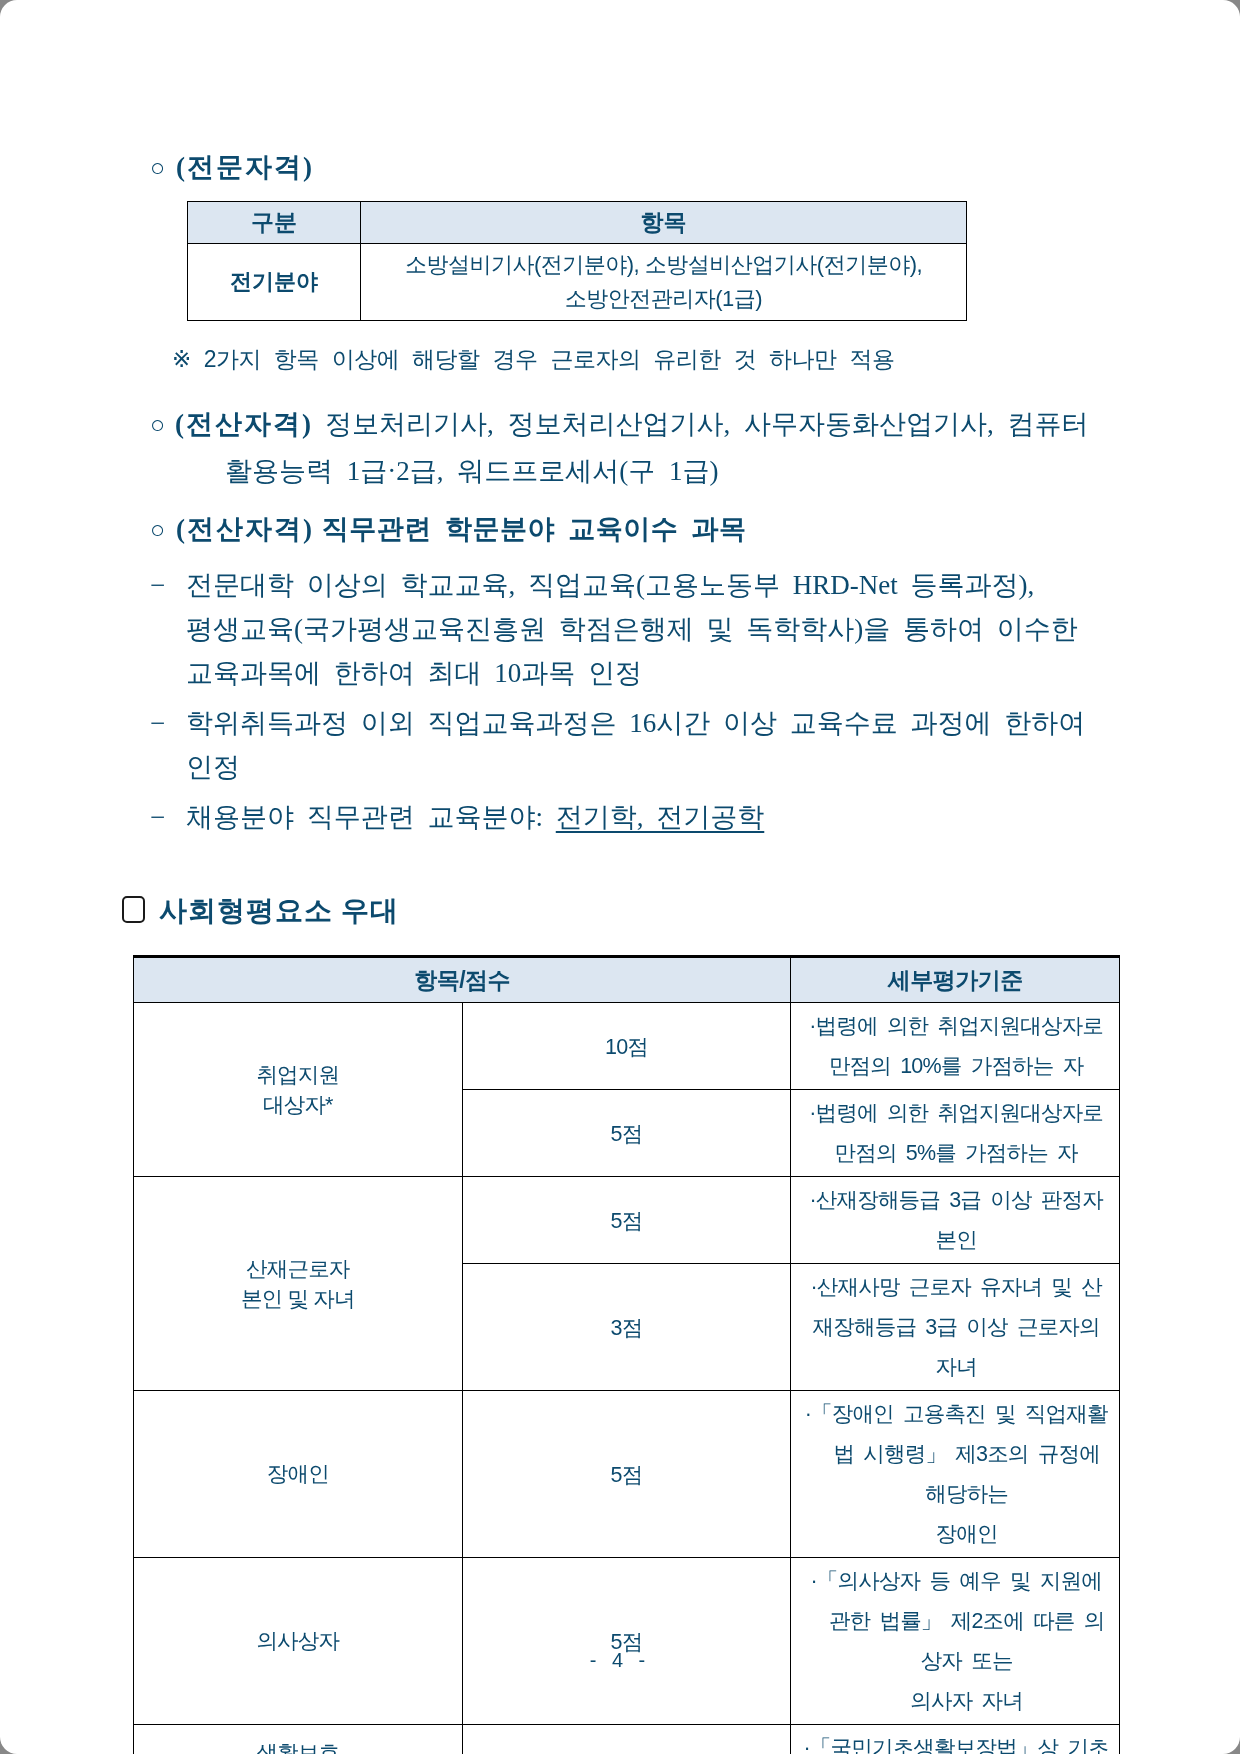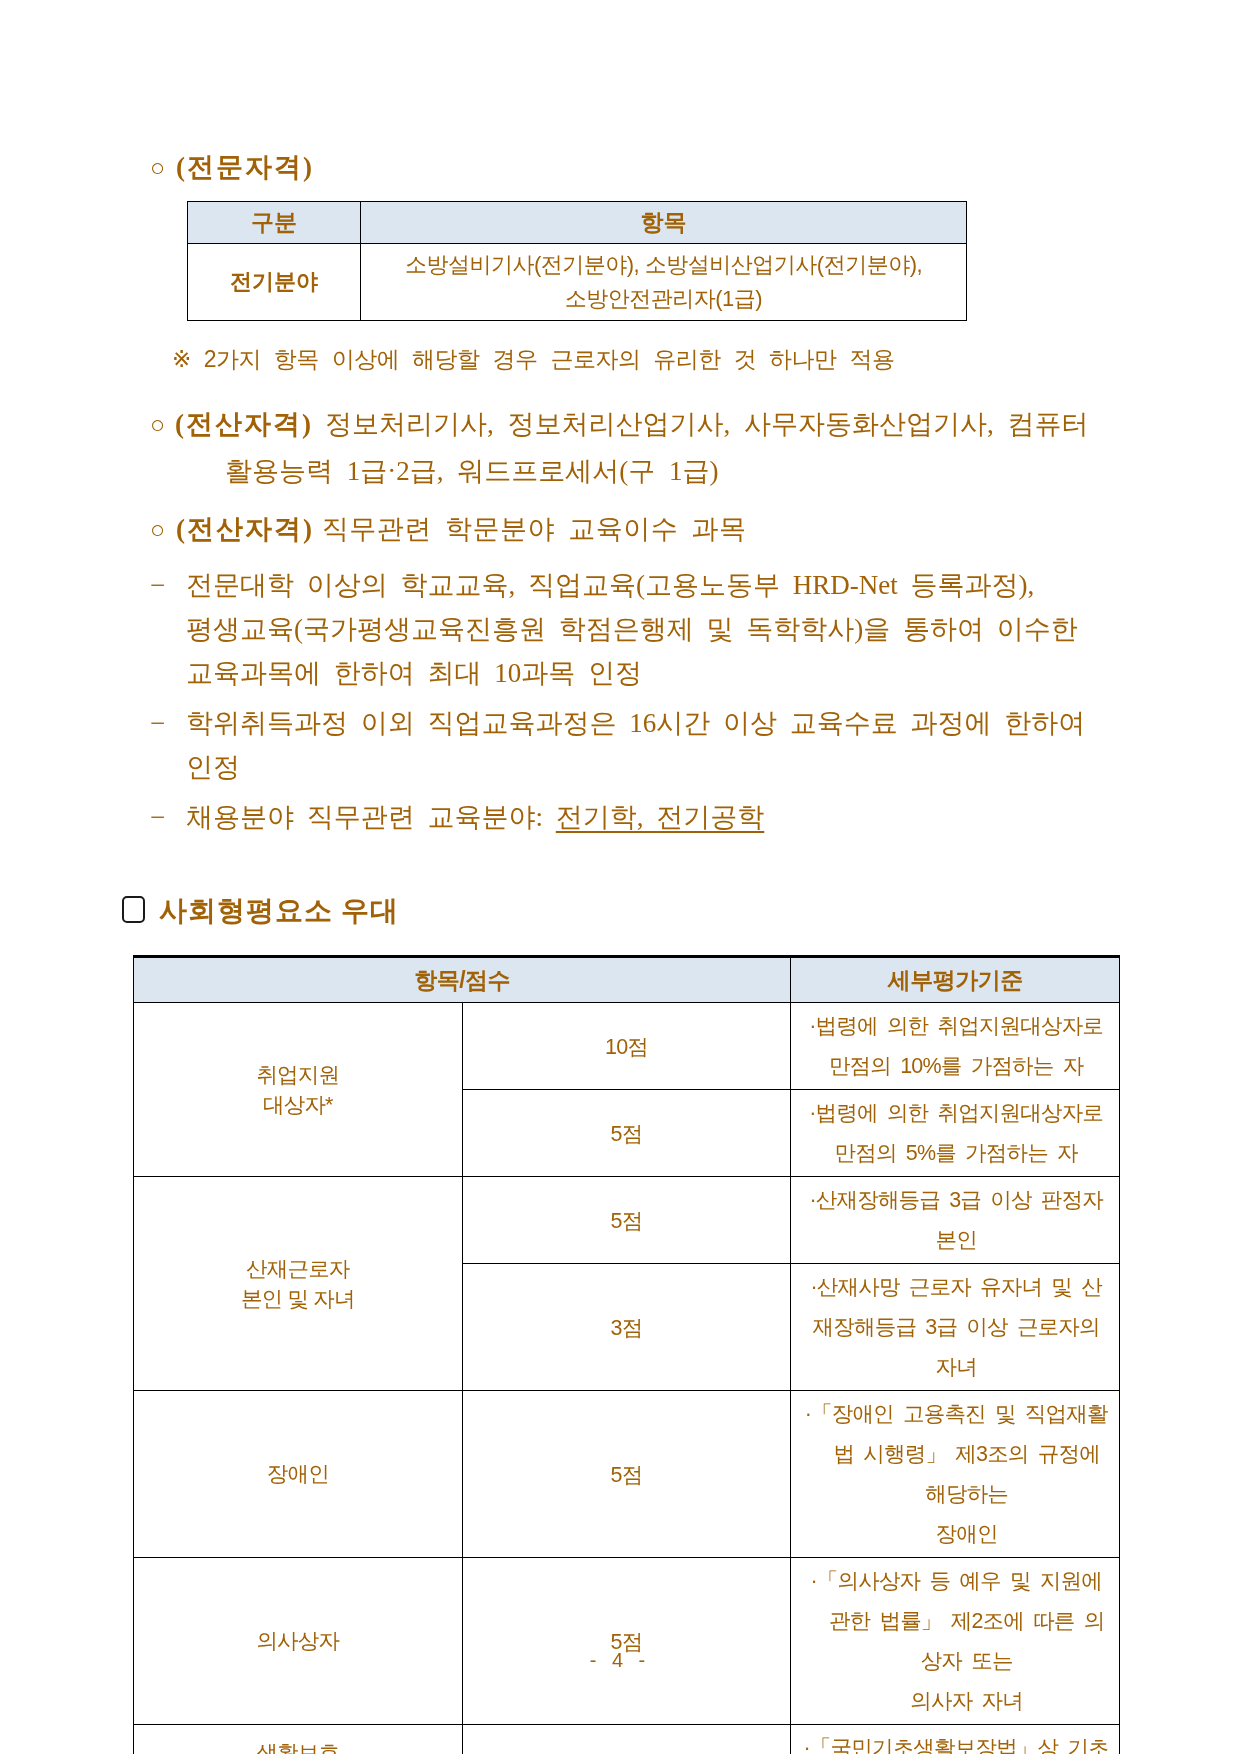--- a/index.html
+++ b/index.html
@@ -1,29 +1,29 @@
 <!DOCTYPE html>
 <html><head>
 <meta charset="utf-8">
 <style>
   * { margin: 0; padding: 0; box-sizing: border-box; }
   html, body { background: #888; }
   .page {
     width: 1240px; height: 1754px; margin: 0 auto;
-    background: #ffffff; color: #a16207;
+    background: #ffffff; color: #0c4a6e;
     font-family: "Liberation Serif", "DejaVu Serif", serif;
-    position: relative; overflow: hidden;
+    position: relative; overflow: hidden; border-radius: 17px;
   }
   .content { padding: 150px 120px 0 120px; }
 
   
   .h1 { font-size: 27px; line-height: 34px; margin-left: 30px; letter-spacing: 1px; }
   .h1 .circle { font-size: 25px; margin-right: 10px; font-weight: 400; }
   .h1 .h1-title { font-weight: 700; letter-spacing: 2px; }
-  .h1 .h1-rest { font-weight: 400; letter-spacing: 0.5px; word-spacing: 6px; }
+  .h1 .h1-rest { font-weight: 700; letter-spacing: 0.5px; word-spacing: 6px; }
 
   .para { font-size: 27px; line-height: 46px; margin-left: 30px; word-spacing: 7px; }
   .para .lead-title { font-weight: 700; letter-spacing: 2px; margin-right: 12px; }
   .para .circle { font-size: 25px; margin-right: 10px; }
   .para .cont-line { display: block; padding-left: 75px; }
 
   .dash-list { margin-left: 30px; margin-top: 16px; }
   .dash-item { display: flex; font-size: 27px; line-height: 44px; word-spacing: 6px; margin-bottom: 6px; }
   .dash-item .dash { width: 36px; flex: none; }
   .dash-item .dash-text { flex: 1; white-space: pre-line; }

